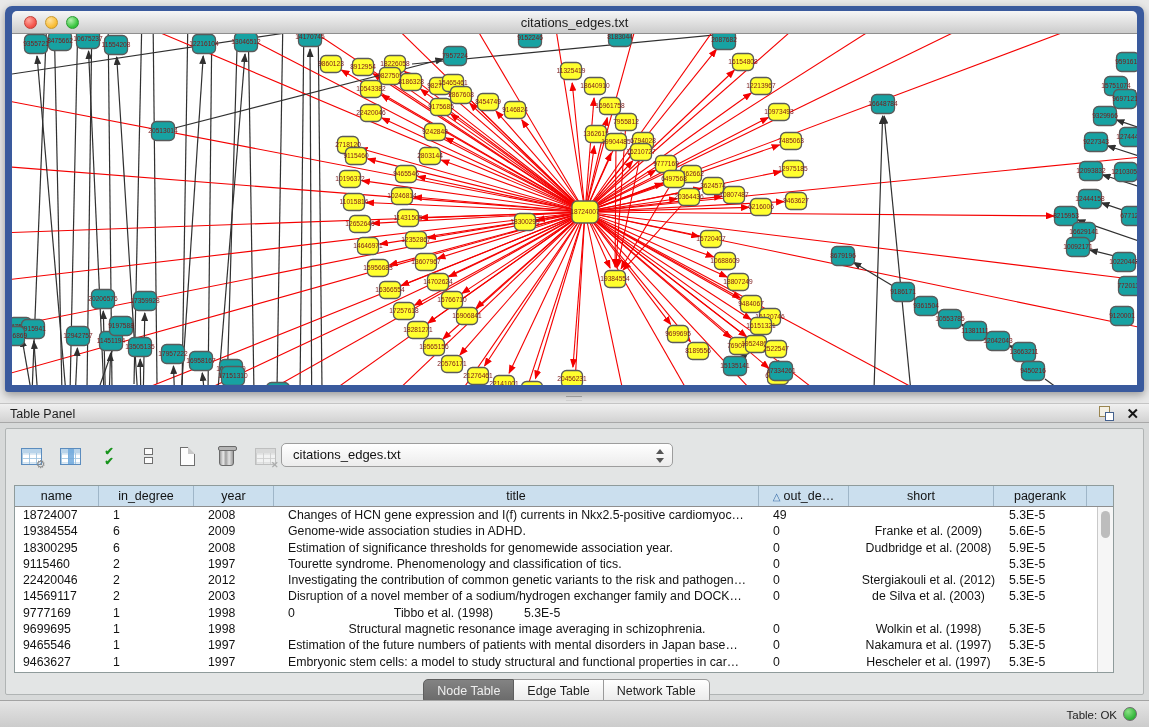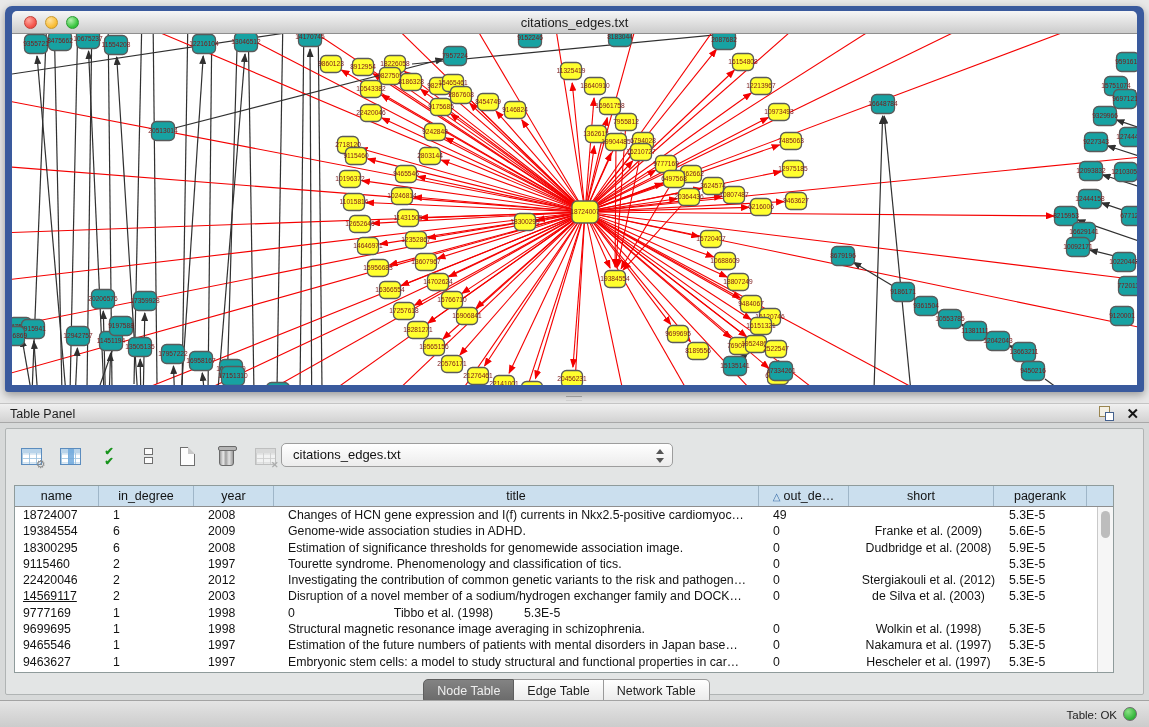--- a/index.html
+++ b/index.html
@@ -628,21 +628,21 @@
               <div class="td" style="width: 80px; text-align: left; padding-left: 7px;">2009</div>
               <div class="td" style="width: 485px; text-align: left; padding-left: 7px;">Genome-wide association studies in ADHD.</div>
               <div class="td" style="width: 90px; text-align: left; padding-left: 7px;">0</div>
               <div class="td" style="width: 145px; text-align: center; padding-left: 0px;">Franke et al. (2009)</div>
               <div class="td" style="width: 93px; text-align: left; padding-left: 8px;">5.6E-5</div>
             </div>
             <div class="tr">
               <div class="td" style="width: 91px; text-align: left; padding-left: 8px;">18300295</div>
               <div class="td" style="width: 95px; text-align: left; padding-left: 7px;">6</div>
               <div class="td" style="width: 80px; text-align: left; padding-left: 7px;">2008</div>
-              <div class="td" style="width: 485px; text-align: left; padding-left: 7px;">Estimation of significance thresholds for genomewide association image.</div>
+              <div class="td" style="width: 485px; text-align: left; padding-left: 7px;">Estimation of significance thresholds for genomewide association year.</div>
               <div class="td" style="width: 90px; text-align: left; padding-left: 7px;">0</div>
               <div class="td" style="width: 145px; text-align: center; padding-left: 0px;">Dudbridge et al. (2008)</div>
               <div class="td" style="width: 93px; text-align: left; padding-left: 8px;">5.9E-5</div>
             </div>
             <div class="tr">
               <div class="td" style="width: 91px; text-align: left; padding-left: 8px;">9115460</div>
               <div class="td" style="width: 95px; text-align: left; padding-left: 7px;">2</div>
               <div class="td" style="width: 80px; text-align: left; padding-left: 7px;">1997</div>
               <div class="td" style="width: 485px; text-align: left; padding-left: 7px;">Tourette syndrome. Phenomenology and classification of tics.</div>
               <div class="td" style="width: 90px; text-align: left; padding-left: 7px;">0</div>
@@ -652,41 +652,41 @@
             <div class="tr">
               <div class="td" style="width: 91px; text-align: left; padding-left: 8px;">22420046</div>
               <div class="td" style="width: 95px; text-align: left; padding-left: 7px;">2</div>
               <div class="td" style="width: 80px; text-align: left; padding-left: 7px;">2012</div>
               <div class="td" style="width: 485px; text-align: left; padding-left: 7px;">Investigating the contribution of common genetic variants to the risk and pathogen…</div>
               <div class="td" style="width: 90px; text-align: left; padding-left: 7px;">0</div>
               <div class="td" style="width: 145px; text-align: center; padding-left: 0px;">Stergiakouli et al. (2012)</div>
               <div class="td" style="width: 93px; text-align: left; padding-left: 8px;">5.5E-5</div>
             </div>
             <div class="tr">
-              <div class="td" style="width: 91px; text-align: left; padding-left: 8px; text-decoration: underline;">14569117</div>
+              <div class="td" style="width: 91px; text-align: left; padding-left: 8px;">14569117</div>
               <div class="td" style="width: 95px; text-align: left; padding-left: 7px;">2</div>
               <div class="td" style="width: 80px; text-align: left; padding-left: 7px;">2003</div>
               <div class="td" style="width: 485px; text-align: left; padding-left: 7px;">Disruption of a novel member of a sodium/hydrogen exchanger family and DOCK…</div>
               <div class="td" style="width: 90px; text-align: left; padding-left: 7px;">0</div>
               <div class="td" style="width: 145px; text-align: center; padding-left: 0px;">de Silva et al. (2003)</div>
               <div class="td" style="width: 93px; text-align: left; padding-left: 8px;">5.3E-5</div>
             </div>
             <div class="tr">
               <div class="td" style="width: 91px; text-align: left; padding-left: 8px;">9777169</div>
               <div class="td" style="width: 95px; text-align: left; padding-left: 7px;">1</div>
               <div class="td" style="width: 80px; text-align: left; padding-left: 7px;">1998</div>
               <div class="td" style="width: 90px; text-align: left; padding-left: 7px;">0</div>
               <div class="td" style="width: 145px; text-align: center; padding-left: 0px;">Tibbo et al. (1998)</div>
               <div class="td" style="width: 93px; text-align: left; padding-left: 8px;">5.3E-5</div>
             </div>
             <div class="tr">
               <div class="td" style="width: 91px; text-align: left; padding-left: 8px;">9699695</div>
               <div class="td" style="width: 95px; text-align: left; padding-left: 7px;">1</div>
               <div class="td" style="width: 80px; text-align: left; padding-left: 7px;">1998</div>
-              <div class="td" style="width: 485px; text-align: left; padding-left: 7px;">Structural magnetic resonance image averaging in schizophrenia.</div>
+              <div class="td" style="width: 485px; text-align: center; padding-left: 7px;">Structural magnetic resonance image averaging in schizophrenia.</div>
               <div class="td" style="width: 90px; text-align: left; padding-left: 7px;">0</div>
               <div class="td" style="width: 145px; text-align: center; padding-left: 0px;">Wolkin et al. (1998)</div>
               <div class="td" style="width: 93px; text-align: left; padding-left: 8px;">5.3E-5</div>
             </div>
             <div class="tr">
               <div class="td" style="width: 91px; text-align: left; padding-left: 8px;">9465546</div>
               <div class="td" style="width: 95px; text-align: left; padding-left: 7px;">1</div>
               <div class="td" style="width: 80px; text-align: left; padding-left: 7px;">1997</div>
               <div class="td" style="width: 485px; text-align: left; padding-left: 7px;">Estimation of the future numbers of patients with mental disorders in Japan base…</div>
               <div class="td" style="width: 90px; text-align: left; padding-left: 7px;">0</div>

